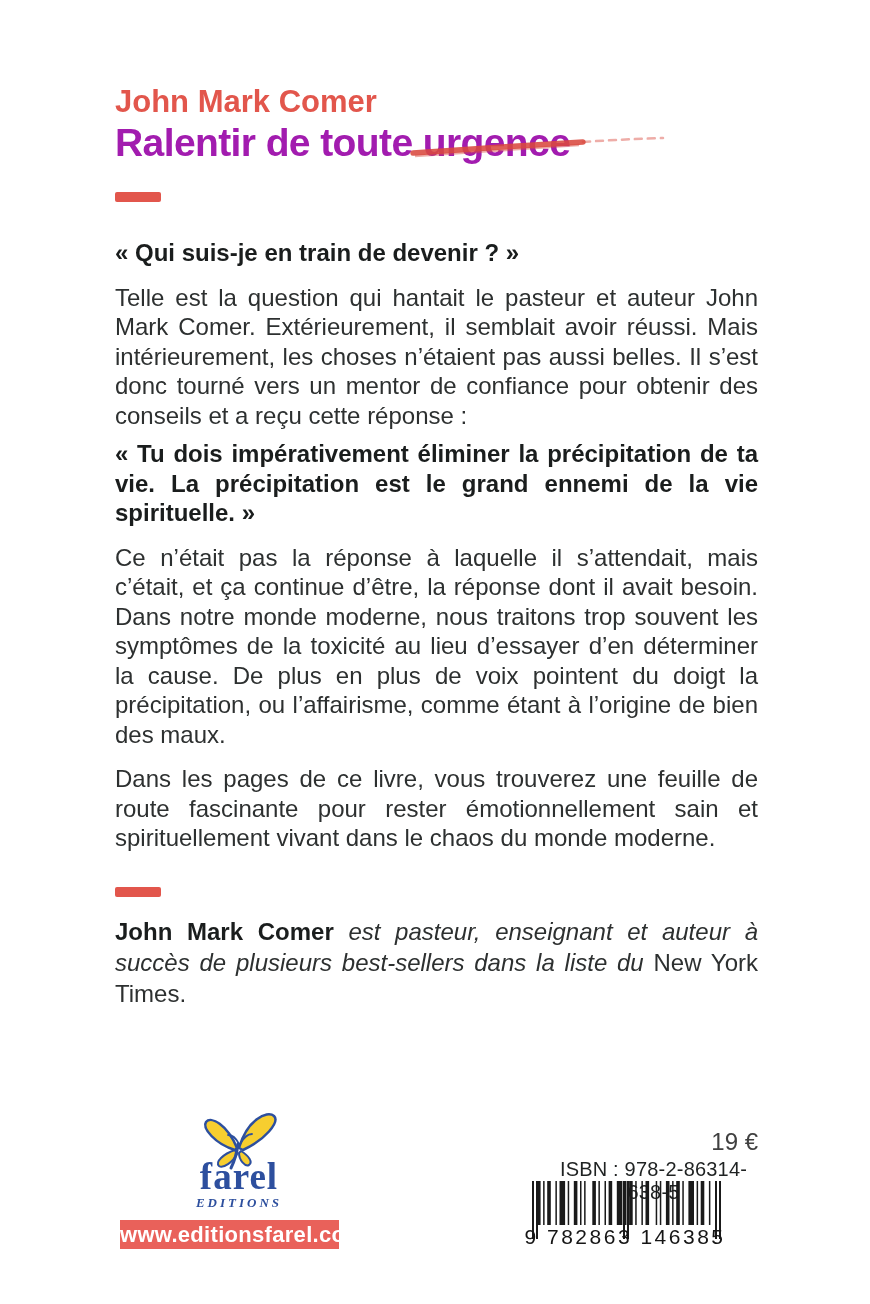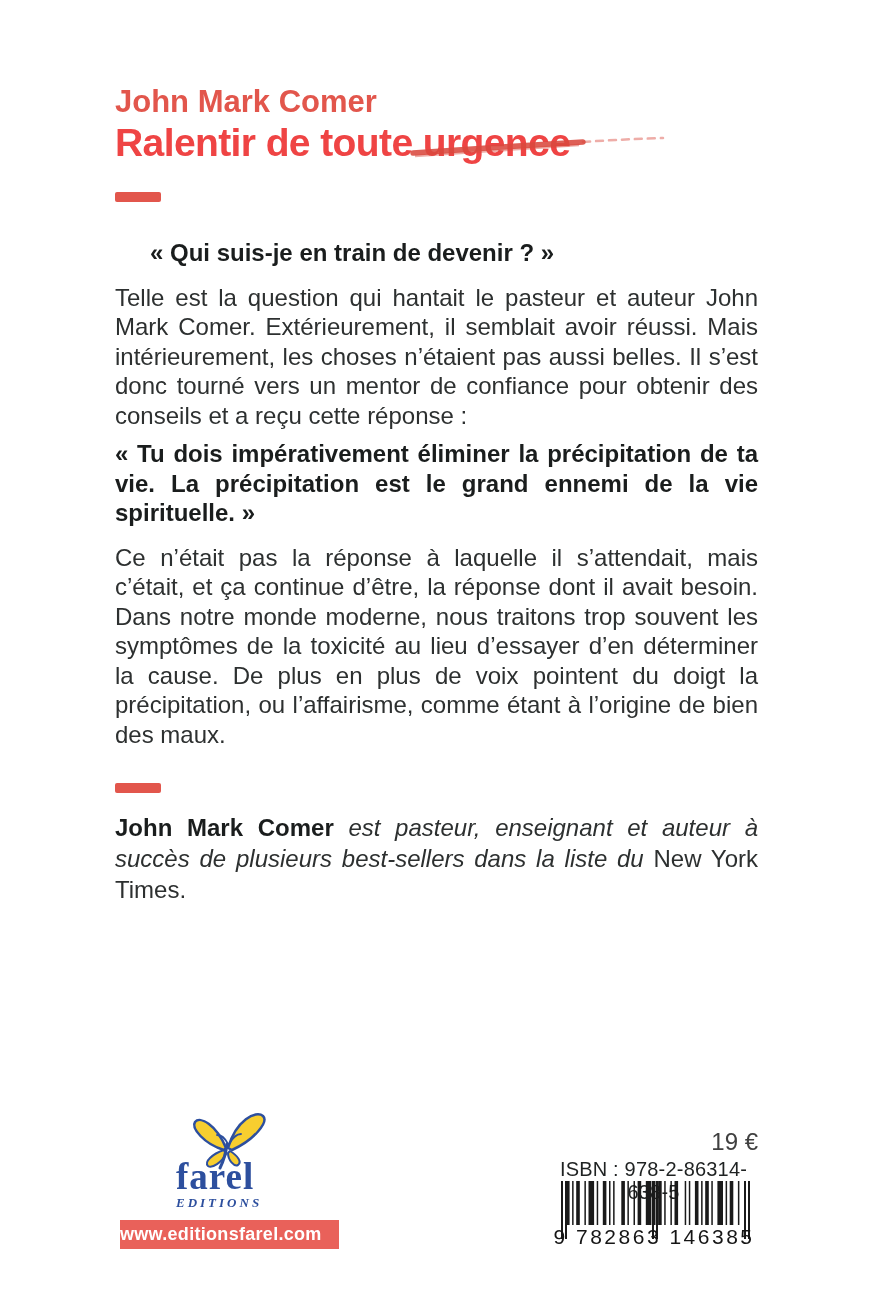--- a/index.html
+++ b/index.html
@@ -1,44 +1,44 @@
 <!DOCTYPE html>
 <html style="--accent: #e2564c; --blue: #2d4f9e;"><head>
 <meta charset="utf-8">
 <style>
   html,body{margin:0;padding:0;background:#ffffff;}
   .page{position:relative;width:870px;height:1304px;background:#fff;overflow:hidden;
         font-family:"Liberation Sans",sans-serif;}
   .content{position:absolute;left:115px;top:84px;width:643px;}
   .author{font-size:31px;line-height:36px;font-weight:700;color:var(--accent,#e2564c);}
-  .main-title{font-size:39px;line-height:46px;font-weight:700;color:#ef4444;letter-spacing:-0.6px;white-space:nowrap;}
+  .main-title{font-size:39px;line-height:46px;font-weight:700;color:#a21caf;letter-spacing:-0.6px;white-space:nowrap;}
   .struck{position:relative;display:inline-block;}
   .struck svg{position:absolute;left:-12px;top:17px;overflow:visible;pointer-events:none;}
   .red-dash{width:46px;height:10px;background:var(--accent,#e2564c);border-radius:2px;}
   .dash1{margin-top:26px;}
   .dash2{margin-top:34px;}
   .para{font-size:24px;line-height:29.5px;text-align:justify;color:#2d3030;margin:15px 0 0 0;}
   .bold-para{font-weight:700;color:#1a1d1d;margin-top:9px;}
-  .q1{margin-top:36px;margin-left:35px;}
+  .q1{margin-top:36px;}
   .bio{margin-top:19px;font-size:24px;line-height:31px;text-align:justify;color:#2d3030;}
   .bio .name{font-weight:700;color:#1a1d1d;}
   .bio .it{font-style:italic;}
 
-  .logo{position:absolute;left:176px;top:1108px;width:126px;text-align:left;color:var(--blue,#2d4f9e);}
+  .logo{position:absolute;left:176px;top:1108px;width:126px;text-align:center;color:var(--blue,#2d4f9e);}
   .logo-word{font-family:"Liberation Serif",serif;font-size:37px;font-weight:700;line-height:30px;
              margin-top:-14px;letter-spacing:1px;color:var(--blue,#2d4f9e);}
   .logo-sub{font-family:"Liberation Serif",serif;font-style:italic;font-size:13px;letter-spacing:3px;
             margin-top:3px;color:var(--blue,#2d4f9e);font-weight:bold;}
   .url-bar{position:absolute;left:120px;top:1220px;width:219px;height:29px;background:#e9615a;
-           color:#fff;font-weight:700;font-size:18px;text-align:left;line-height:29px;letter-spacing:0.3px;}
+           color:#fff;font-weight:700;font-size:22px;text-align:center;line-height:29px;letter-spacing:0.3px;}
   .price{position:absolute;left:545px;top:1128px;width:213px;text-align:right;font-size:24px;
          color:#404040;font-weight:500;}
   .isbn{position:absolute;left:547px;top:1158px;width:213px;text-align:center;font-size:20px;
         color:#1f2222;letter-spacing:0.2px;}
-  .barcode{position:absolute;left:548px;top:1181px;width:212px;height:72px;}
+  .barcode{position:absolute;left:519px;top:1181px;width:212px;height:72px;}
   .barcode svg{position:absolute;left:0;top:0;}
   .barcode-digits{position:absolute;left:-6px;top:44px;width:224px;text-align:center;font-size:21px;
                   letter-spacing:2.5px;color:#151515;}
 </style>
 </head>
 <body>
 
 <div class="page">
 
   <div class="content">
@@ -54,20 +54,21 @@
     <div class="red-dash dash1"></div>
 
     <p class="para bold-para q1">« Qui suis-je en train de devenir ? »</p>
 
     <p class="para">Telle est la question qui hantait le pasteur et auteur John Mark Comer. Extérieurement, il semblait avoir réussi. Mais intérieurement, les choses n’étaient pas aussi belles. Il s’est donc tourné vers un mentor de confiance pour obtenir des conseils et a reçu cette réponse :</p>
 
     <p class="para bold-para">« Tu dois impérativement éliminer la précipitation de ta vie. La précipitation est le grand ennemi de la vie spirituelle. »</p>
 
     <p class="para">Ce n’était pas la réponse à laquelle il s’attendait, mais c’était, et ça continue d’être, la réponse dont il avait besoin. Dans notre monde moderne, nous traitons trop souvent les symptômes de la toxicité au lieu d’essayer d’en déterminer la cause. De plus en plus de voix pointent du doigt la précipitation, ou l’affairisme, comme étant à l’origine de bien des maux.</p>
 
+    <p class="para">Dans les pages de ce livre, vous trouverez une feuille de route fascinante pour rester émotionnellement sain et spirituellement vivant dans le chaos du monde moderne.</p>
 
     <div class="red-dash dash2"></div>
 
     <p class="bio"><span class="name">John Mark Comer</span><span class="it"> est pasteur, enseignant et auteur à succès de plusieurs best-sellers dans la liste du </span><span>New York Times.</span></p>
   </div>
 
   <div class="logo">
     <svg width="104" height="64" viewBox="0 0 104 64">
       <path d="M52 40 C60 12 80 2 87 8 C93 14 78 32 56 42 Z" fill="#f7ce2f" stroke="#2d4f9e" stroke-width="2.5" stroke-linejoin="round"></path>
       <path d="M50 40 C40 16 24 8 19 14 C15 20 28 36 48 42 Z" fill="#f7ce2f" stroke="#2d4f9e" stroke-width="2.5" stroke-linejoin="round"></path>

